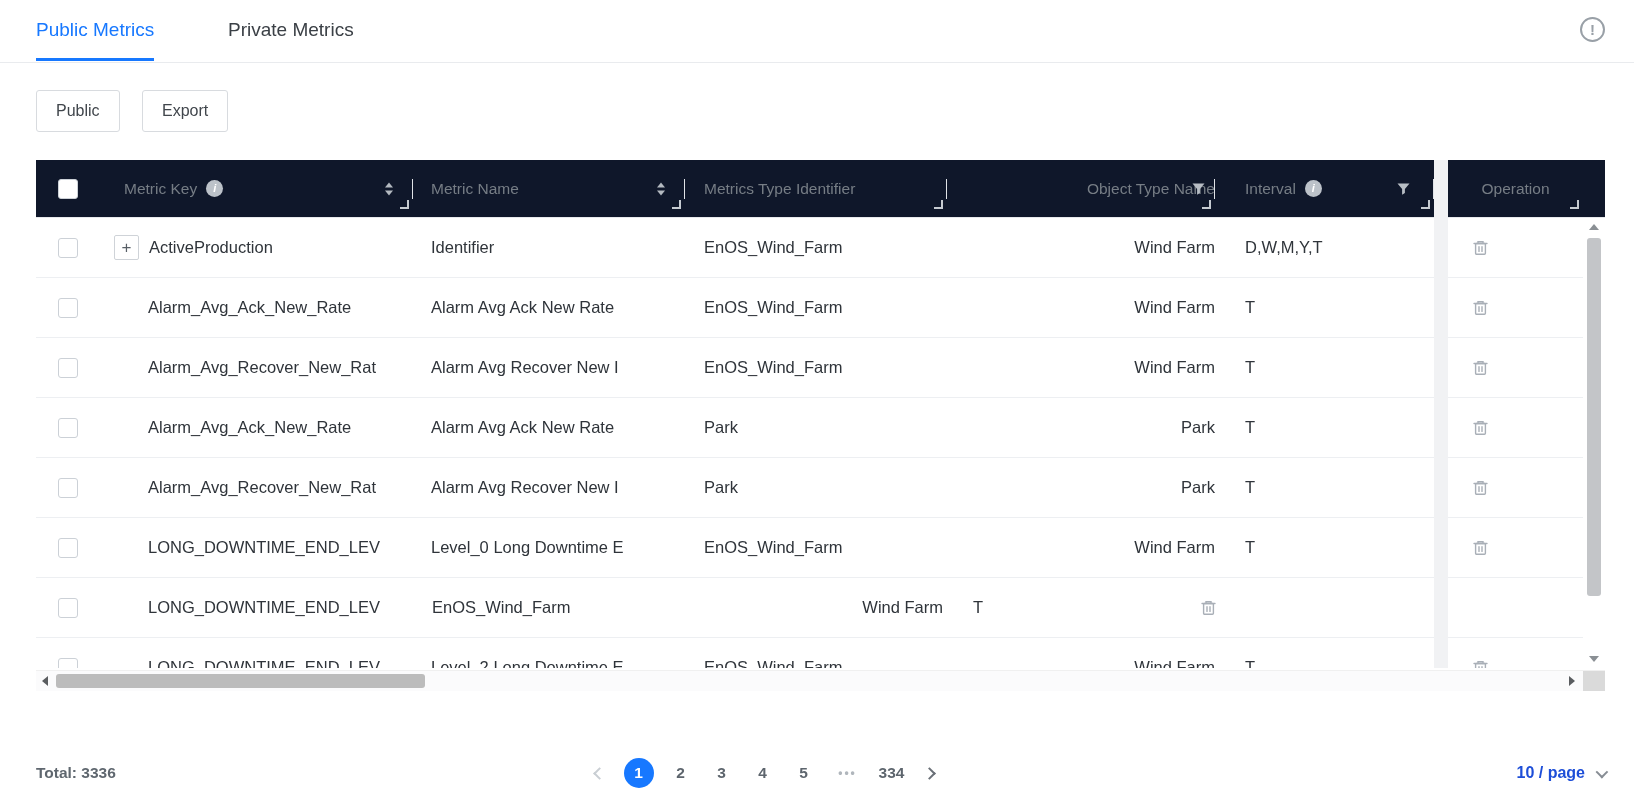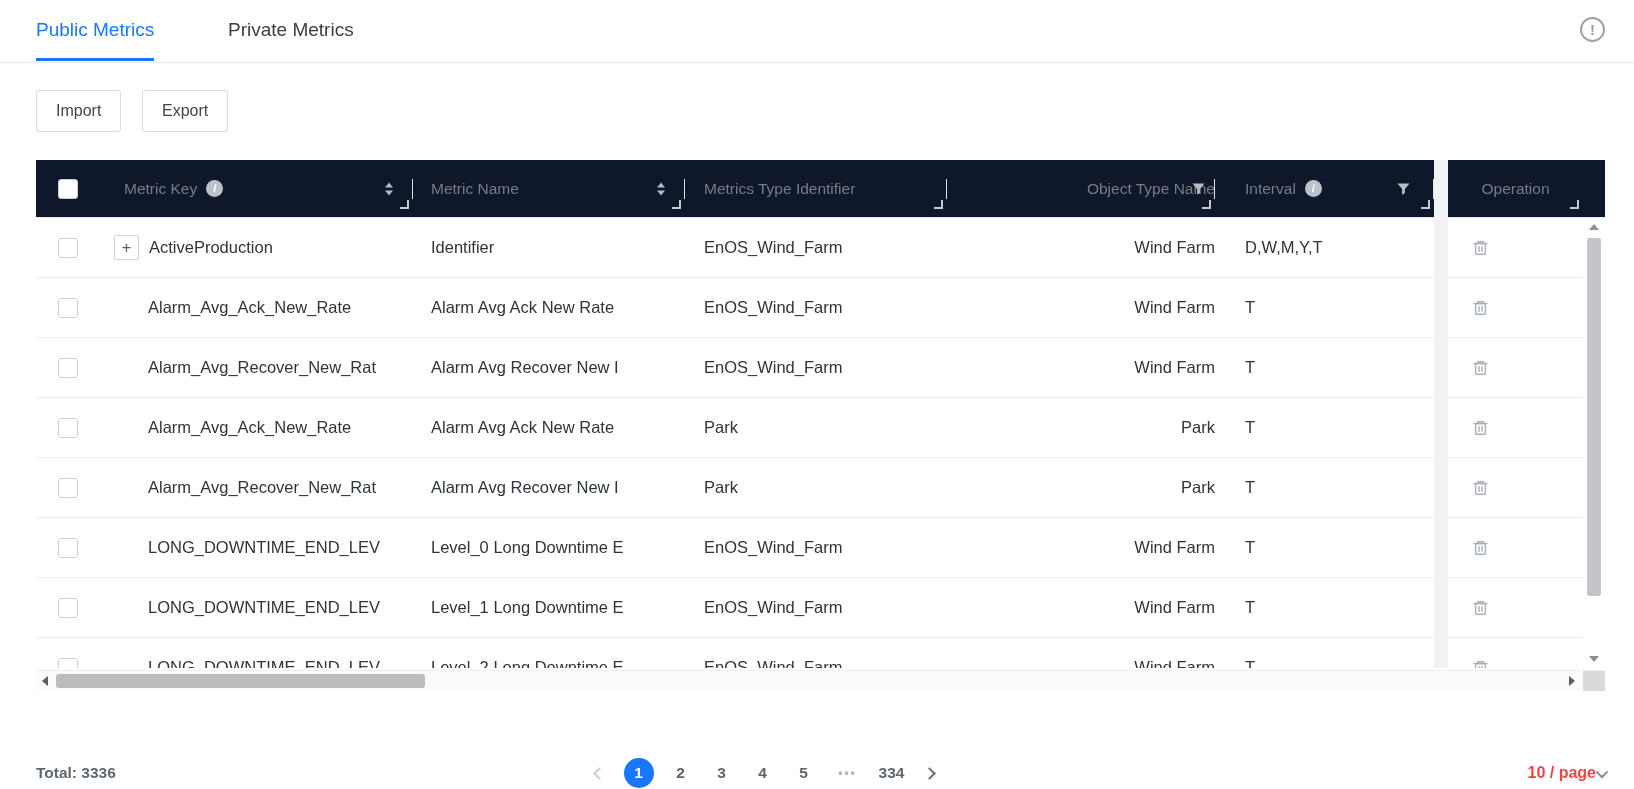--- a/index.html
+++ b/index.html
@@ -82,35 +82,35 @@
   .pager{position:absolute;left:calc(50% - 56px);transform:translateX(-50%);top:10px;display:flex;
       align-items:center;gap:13px;}
   .pg{min-width:28px;height:30px;line-height:30px;text-align:center;font-size:15.5px;color:#5d656d;cursor:pointer;}
   .pg.active{width:30px;min-width:30px;border-radius:50%;background:var(--accent,#1778ff);color:#fff;}
   .pg.ellipsis{color:#b0b6bc;font-size:12px;letter-spacing:2px;min-width:34px;}
   .pg-nav{width:22px;height:30px;display:flex;align-items:center;justify-content:center;cursor:pointer;}
   .chev{display:inline-block;width:9px;height:9px;box-sizing:border-box;}
   .chev-left{border-left:2px solid #c9ced3;border-bottom:2px solid #c9ced3;transform:rotate(45deg);}
   .chev-right{border-right:2px solid #6a7077;border-bottom:2px solid #6a7077;transform:rotate(-45deg);}
   .chev-down{border-right:2px solid #878d94;border-bottom:2px solid #878d94;transform:rotate(45deg) translateY(-2px);}
-  .size-select{position:absolute;right:0;top:16px;display:flex;align-items:center;font-size:16px;
-      color:#ef4444;cursor:pointer;}
+  .size-select{position:absolute;right:0;top:16px;display:flex;align-items:center;gap:11px;font-size:16px;
+      color:#1d4ed8;cursor:pointer;}
 </style>
 </head>
 <body>
 
 <div class="screen">
 
   <div class="tabbar">
     <div class="tab tab1 active">Public Metrics</div>
     <div class="tab tab2">Private Metrics</div>
     <div class="alert-icon">!</div>
   </div>
 
-  <button class="btn btn-import">Import</button>
+  <button class="btn btn-import">Public</button>
   <button class="btn btn-export">Export</button>
 
   <div class="table-wrap">
     <div class="thead">
       <div class="th c-check">
         <span class="checkbox"></span>
       </div>
       <div class="th c-key colsep">
         <span>Metric Key</span>
         <span class="info-badge">i</span>
@@ -293,21 +293,20 @@
           </div>
           <div class="td c-vsp"></div>
         </div>
         <div class="trow">
           <div class="td c-check">
             <span class="checkbox"></span>
           </div>
           <div class="td c-key">
             <span>LONG_DOWNTIME_END_LEV</span>
           </div>
-          <div class="td c-name">Level_1 Long Downtime E</div>
           <div class="td c-oti">EnOS_Wind_Farm</div>
           <div class="td c-otn">Wind Farm</div>
           <div class="td c-int">T</div>
           <div class="td c-gap"></div>
           <div class="td c-op">
             <button class="icon-btn"><span><svg width="17" height="18" viewBox="0 0 17 18" fill="none" stroke="#a9afb7" stroke-width="1.4" stroke-linecap="round">
                   <path d="M2 4.5h13"></path>
                   <path d="M6 4.5V2.8h5v1.7"></path>
                   <rect x="3.6" y="4.5" width="9.8" height="10.7" rx="1"></rect>
                   <path d="M7 7.8v4.6M10 7.8v4.6"></path>

